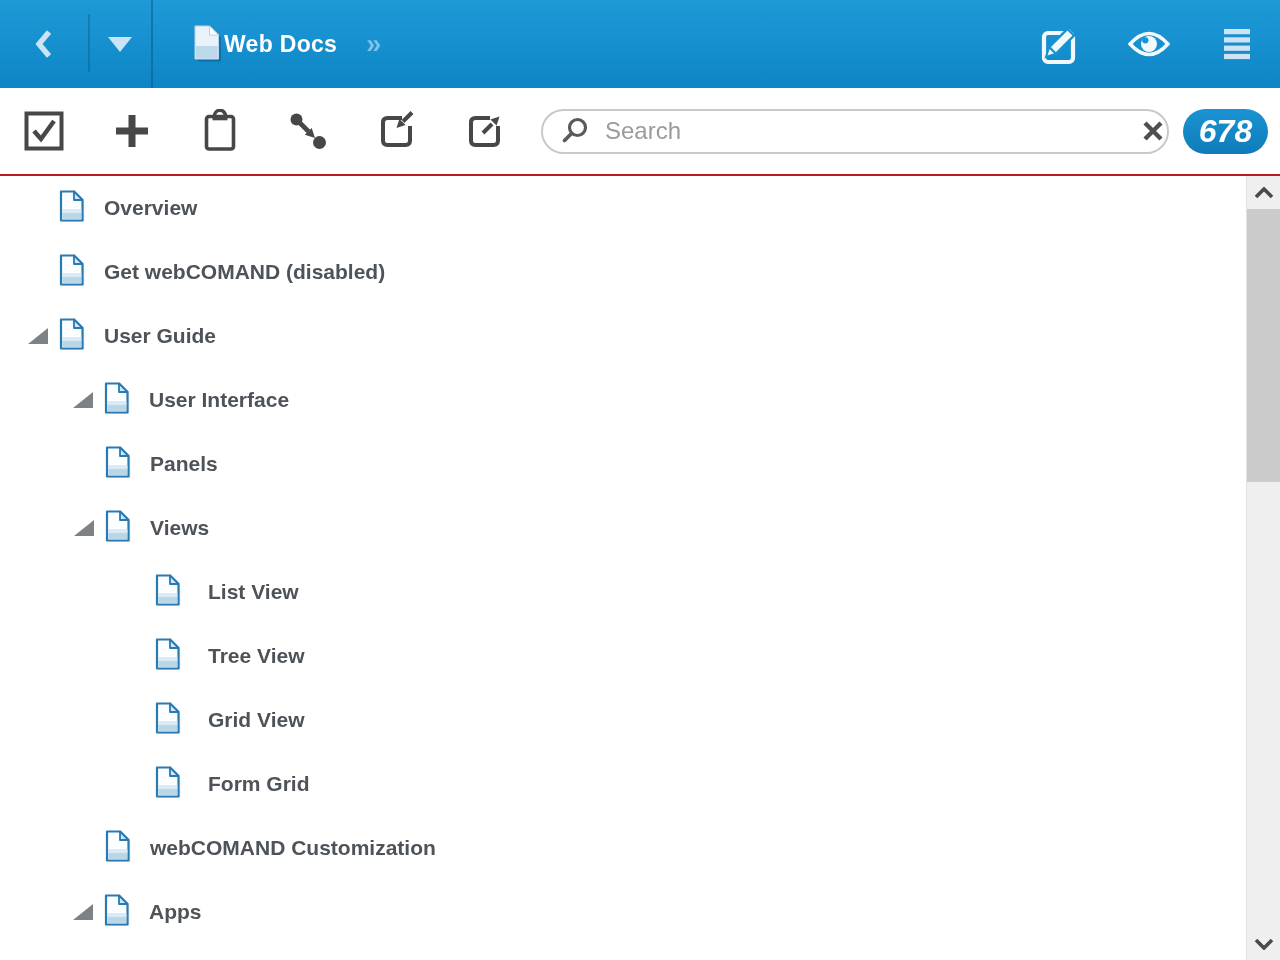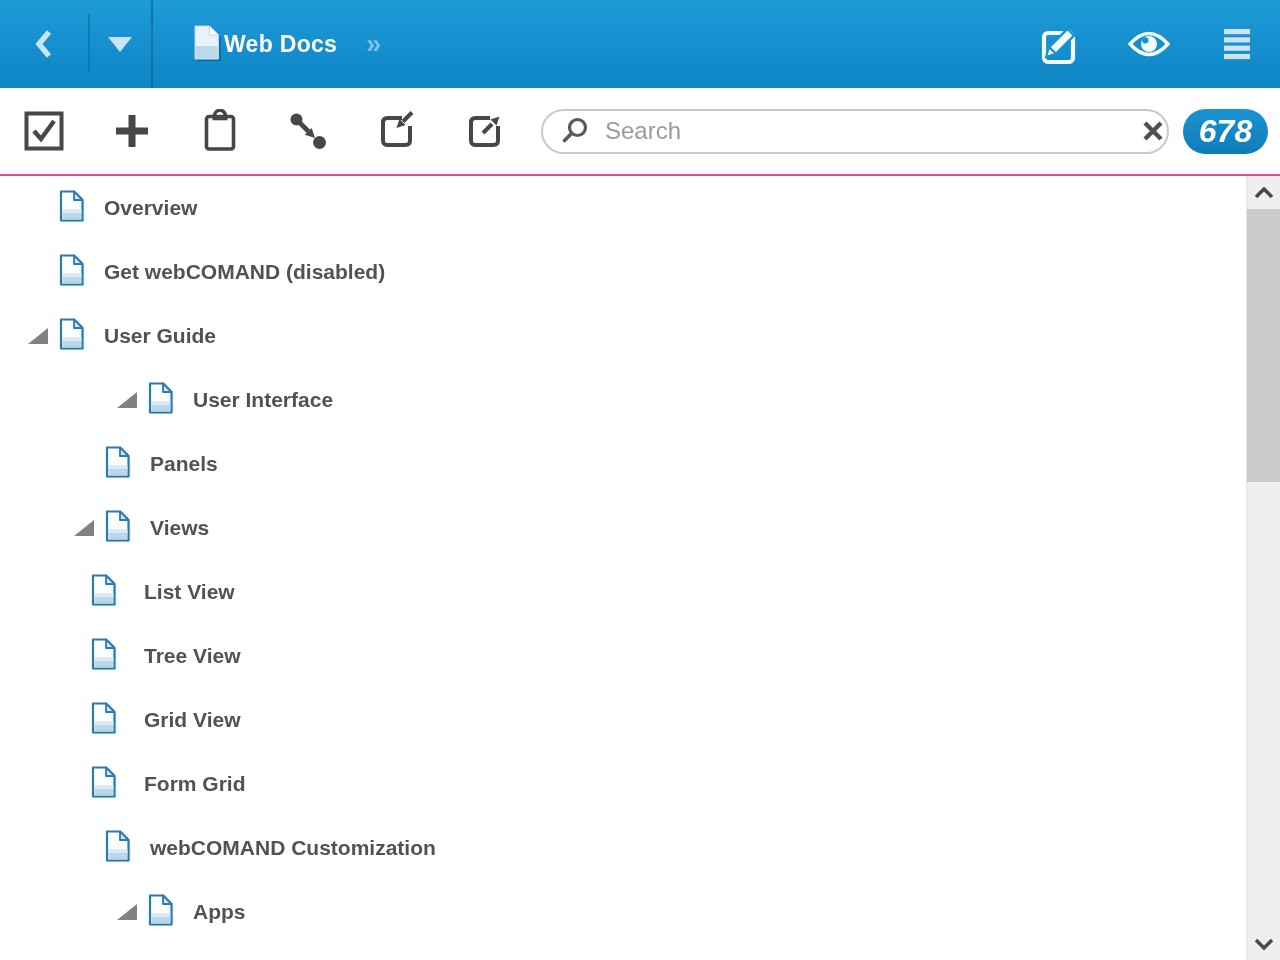--- a/index.html
+++ b/index.html
@@ -15,40 +15,40 @@
   .vdiv-short{position:absolute;left:88px;top:14px;height:58px;width:2px;background:rgba(8,80,125,.35);}
   .vdiv-full{position:absolute;left:151px;top:0;height:88px;width:2px;background:rgba(8,80,125,.45);}
   .title-group{display:flex;align-items:center;margin-left:40px;cursor:pointer;}
   .hdr-title{color:#fff;font-size:23px;font-weight:bold;letter-spacing:.3px;}
   .crumb-more{color:#7fc2e9;font-size:27px;font-weight:bold;margin-left:29px;line-height:1;}
   .hdr-right{margin-left:auto;display:flex;align-items:center;margin-right:18px;}
   .hdr-icon-btn{width:50px;height:60px;display:flex;align-items:center;justify-content:center;cursor:pointer;margin-left:38px;}
 
   
   .toolbar{position:absolute;top:88px;left:0;width:1280px;height:88px;background:#fff;
-    border-bottom:2px solid #ec4899;display:flex;align-items:center;}
+    border-bottom:2px solid #b91c1c;display:flex;align-items:center;}
   .tool-btn{width:88px;height:86px;display:flex;align-items:center;justify-content:center;cursor:pointer;}
   .search-pill{flex:1;height:45px;margin-left:13px;border:2px solid #c9c9c9;border-radius:23px;
     display:flex;align-items:center;background:#fff;}
   .search-pill svg{margin-left:17px;flex:none;}
   .search-input{flex:1;border:none;outline:none;font-size:24px;color:#444;margin-left:13px;
     font-family:"Liberation Sans",sans-serif;background:transparent;}
   .search-input::placeholder{color:#9b9b9b;}
   .clear-btn{flex:none;width:46px;height:45px;display:flex;align-items:center;justify-content:center;cursor:pointer;}
   .count-badge{flex:none;width:85px;height:45px;margin-left:14px;margin-right:12px;border-radius:23px;
     background:linear-gradient(#1a93d2,#0f7cba);color:#fff;font-size:32px;font-weight:bold;font-style:italic;
     display:flex;align-items:center;justify-content:center;cursor:pointer;}
 
   
   .tree{position:absolute;top:176px;left:0;width:1246px;height:784px;background:#fff;overflow:hidden;}
   .tree-row{height:64px;display:flex;align-items:center;cursor:pointer;}
   .tree-row .expander{width:20px;height:16px;margin-right:10px;flex:none;display:flex;align-items:flex-end;cursor:pointer;}
   .tree-row .doc{flex:none;}
   .tree-row .label{margin-left:19px;font-size:21px;font-weight:bold;color:#4d5358;white-space:nowrap;}
-  .lvl0{padding-left:28px;} .lvl1{padding-left:73px;margin-left:44px;} .lvl2{padding-left:74px;} .lvl3{padding-left:52px;gap:8px;}
+  .lvl0{padding-left:28px;} .lvl1{padding-left:73px;} .lvl2{padding-left:74px;} .lvl3{padding-left:116px;gap:8px;}
 
   
   .scrollbar{position:absolute;top:176px;right:0;width:34px;height:784px;background:#efefef;border-left:1px solid #e3e3e3;}
   .sb-btn{position:absolute;left:0;width:34px;height:33px;display:flex;align-items:center;justify-content:center;cursor:pointer;}
   .sb-up{top:0;} .sb-down{bottom:0;}
   .sb-thumb{position:absolute;left:0;top:33px;width:34px;height:273px;background:#cbcbcb;cursor:pointer;}
 </style>
 </head>
 <body>
 

